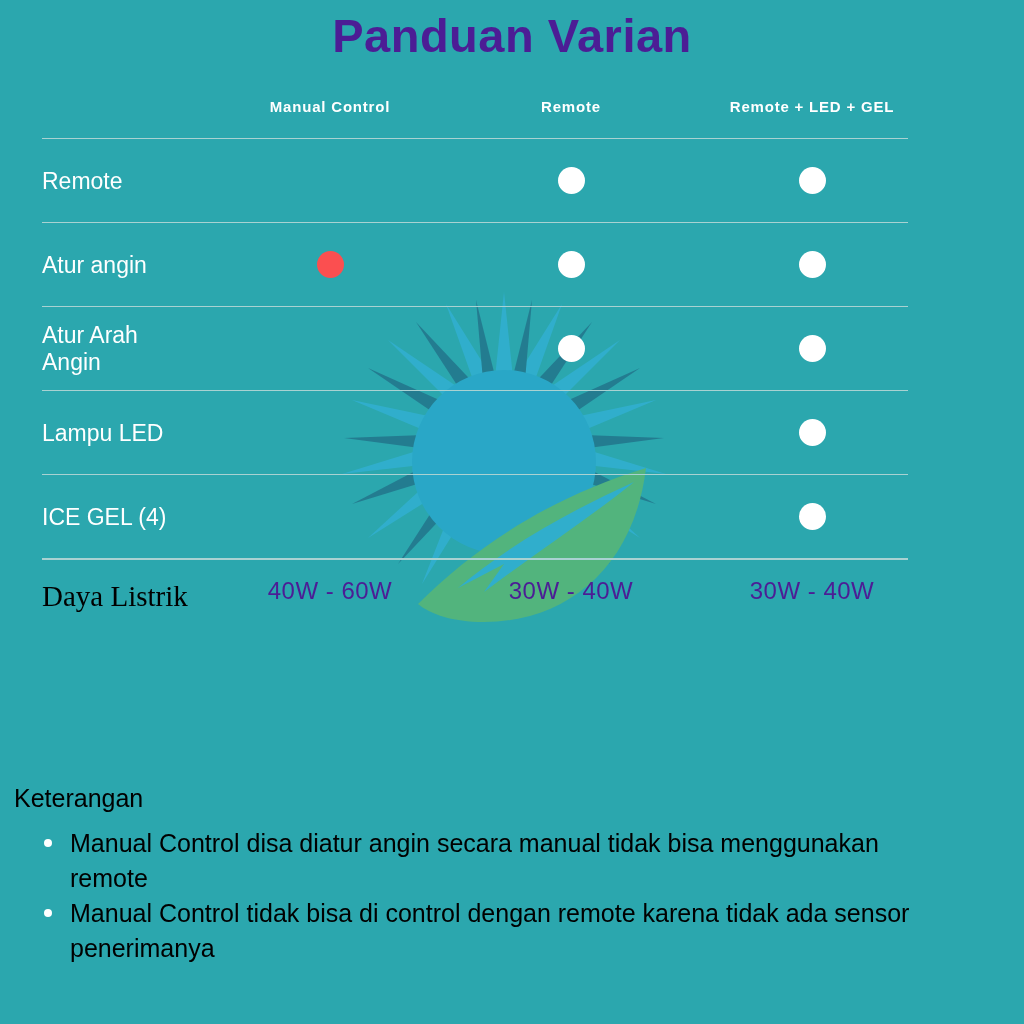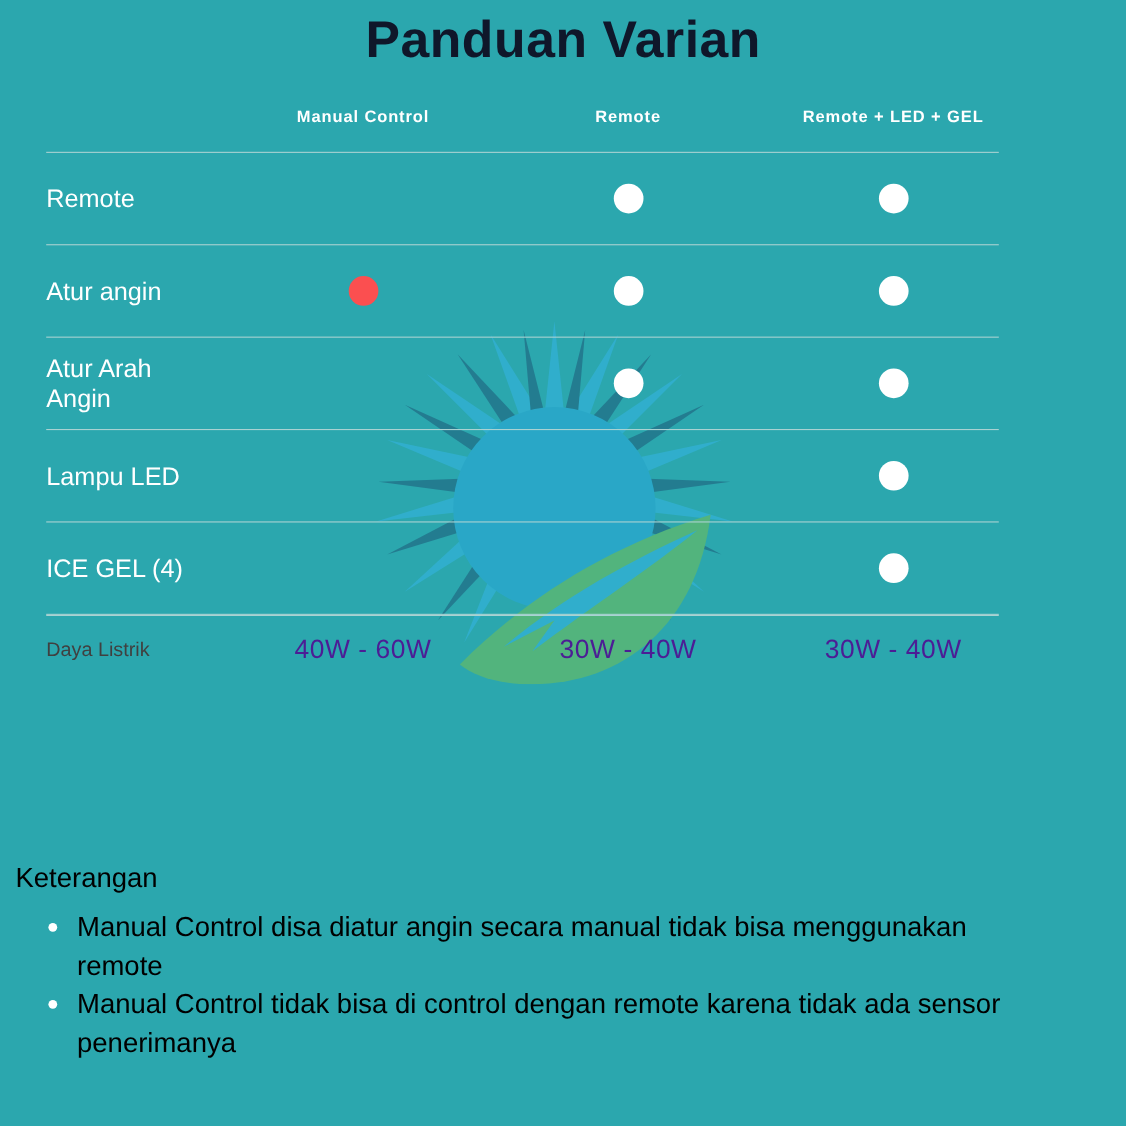--- a/index.html
+++ b/index.html
@@ -35,21 +35,21 @@
     height: 1024px;
   }
 
   
   #title {
     position: absolute;
     left: 0;
     top: 8px;
     width: 1024px;
     text-align: center;
-    color: #0f172a;
+    color: #4c1d95;
     font-size: 47px;
     font-weight: bold;
     letter-spacing: 0.5px;
   }
 
   
   #table {
     position: absolute;
     left: 42px;
     top: 90px;
@@ -110,22 +110,23 @@
 
   
   .power-row {
     position: relative;
     height: 76px;
   }
   .power-label {
     position: absolute;
     left: 0;
     top: 20px;
-    color: #404040;
-    font-size: 18px;
+    color: #000000;
+    font-size: 29px;
+    font-family: Liberation Serif, serif;
   }
   .power-cell {
     position: absolute;
     top: 17px;
     color: #4c1d95;
     font-size: 24px;
     letter-spacing: 0.5px;
     white-space: nowrap;
     transform: translateX(-50%);
     text-align: center;

